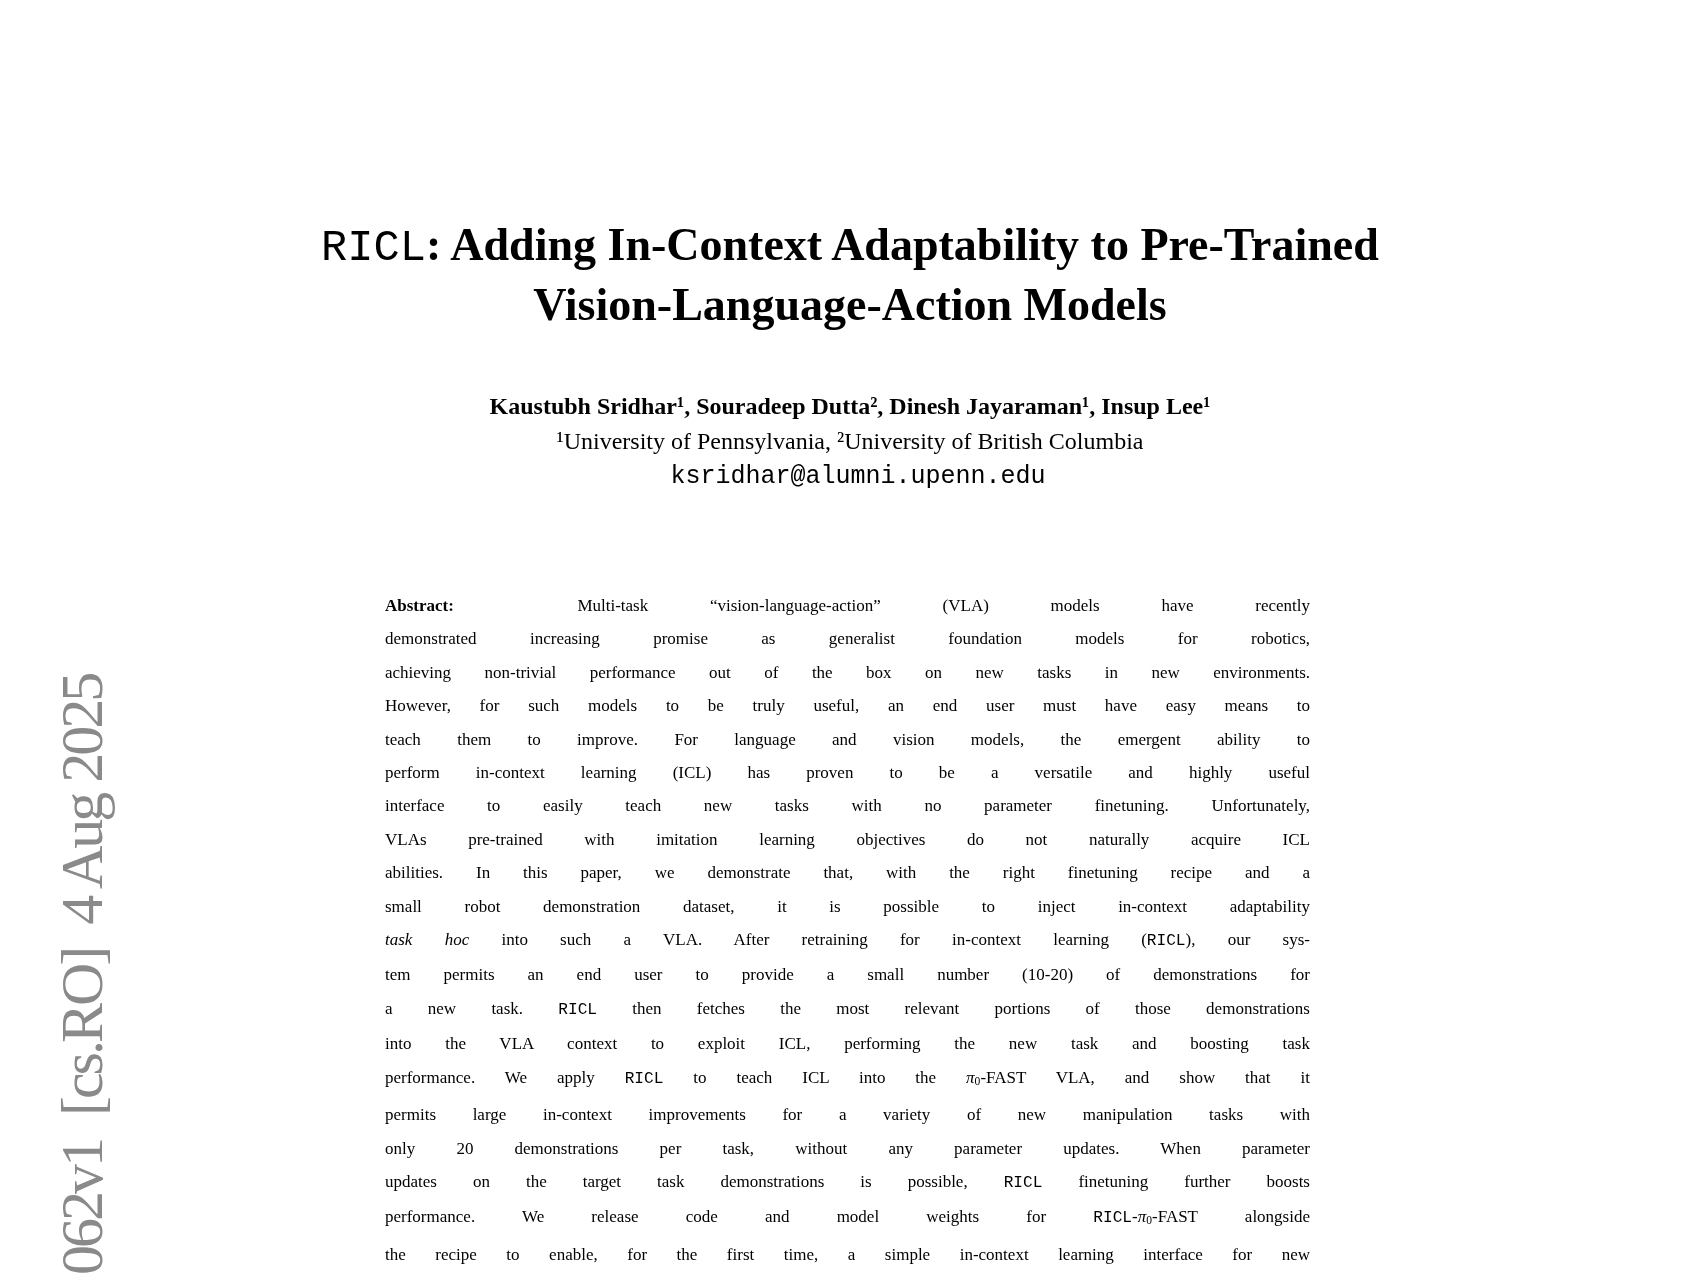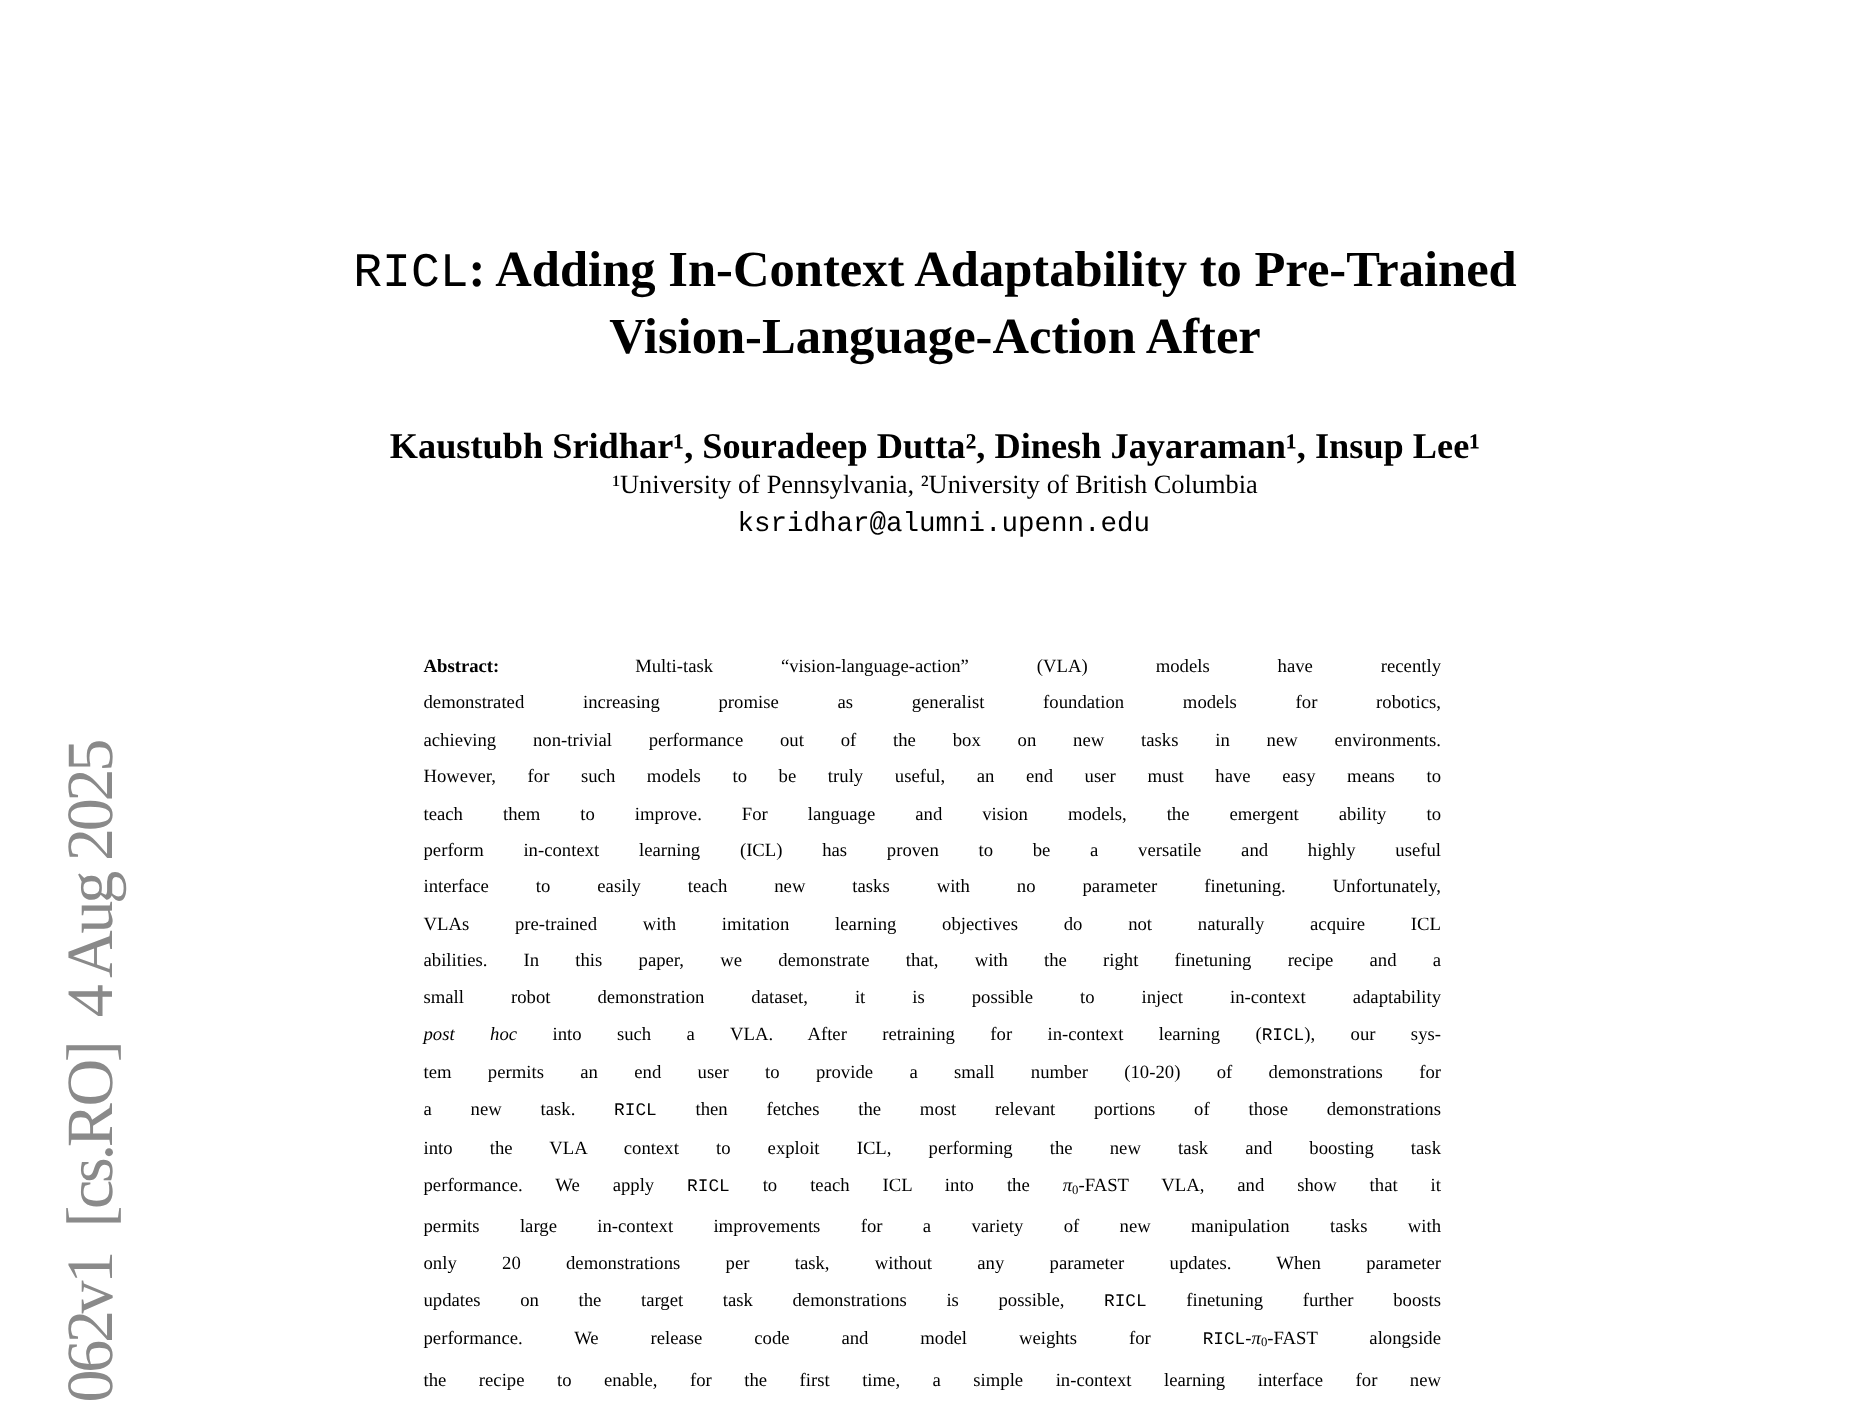--- a/index.html
+++ b/index.html
@@ -31,21 +31,21 @@
     font-weight:bold;
     color:#000;
   }
   .title .seg-m{font-weight:normal;}
   .byline{
     position:absolute;
     left:0;top:389px;width:1700px;
     text-align:center;
     line-height:35px;color:#000;
   }
-  .authors{font-size:33px;font-weight:bold;}
+  .authors{font-size:24px;font-weight:bold;}
   .affils{font-size:24px;}
   .email{font-family:"Liberation Mono",monospace;font-size:25px;margin-left:16px;}
   .abstract{
     position:absolute;
     left:385px;top:589px;width:925px;
     font-size:17px;line-height:33.4px;
     color:#000;
   }
   .abs-line{text-align:justify;text-align-last:justify;}
   .abs-line.last{text-align:justify;text-align-last:left;}
@@ -57,41 +57,41 @@
 </style>
 </head>
 <body>
 
 <div class="page">
 
   <div class="watermark">2062v1  [cs.RO]  4 Aug 2025</div>
 
   <div class="title">
     <div class="title-line"><span class="seg-m">RICL</span><span class="seg-b">: Adding In-Context Adaptability to Pre-Trained</span></div>
-    <div class="title-line"><span class="seg-b">Vision-Language-Action After</span></div>
+    <div class="title-line"><span class="seg-b">Vision-Language-Action Models</span></div>
   </div>
 
   <div class="byline">
     <div class="authors">Kaustubh Sridhar¹, Souradeep Dutta², Dinesh Jayaraman¹, Insup Lee¹</div>
     <div class="affils">¹University of Pennsylvania, ²University of British Columbia</div>
     <div class="email">ksridhar@alumni.upenn.edu</div>
   </div>
 
   <div class="abstract" id="abstract">
       <div class="abs-line"><span class="seg-b">Abstract:</span><span class="seg-t">&nbsp; Multi-task “vision-language-action” (VLA) models have recently</span></div>
       <div class="abs-line"><span class="seg-t">demonstrated increasing promise as generalist foundation models for robotics,</span></div>
       <div class="abs-line"><span class="seg-t">achieving non-trivial performance out of the box on new tasks in new environments.</span></div>
       <div class="abs-line"><span class="seg-t">However, for such models to be truly useful, an end user must have easy means to</span></div>
       <div class="abs-line"><span class="seg-t">teach them to improve. For language and vision models, the emergent ability to</span></div>
       <div class="abs-line"><span class="seg-t">perform in-context learning (ICL) has proven to be a versatile and highly useful</span></div>
       <div class="abs-line"><span class="seg-t">interface to easily teach new tasks with no parameter finetuning. Unfortunately,</span></div>
       <div class="abs-line"><span class="seg-t">VLAs pre-trained with imitation learning objectives do not naturally acquire ICL</span></div>
       <div class="abs-line"><span class="seg-t">abilities. In this paper, we demonstrate that, with the right finetuning recipe and a</span></div>
       <div class="abs-line"><span class="seg-t">small robot demonstration dataset, it is possible to inject in-context adaptability</span></div>
-      <div class="abs-line"><span class="seg-i">post hoc</span><span class="seg-t"> into such a VLA. After retraining for in-context learning (</span><span class="seg-m">RICL</span><span class="seg-t">), our sys-</span></div>
+      <div class="abs-line"><span class="seg-i">task hoc</span><span class="seg-t"> into such a VLA. After retraining for in-context learning (</span><span class="seg-m">RICL</span><span class="seg-t">), our sys-</span></div>
       <div class="abs-line"><span class="seg-t">tem permits an end user to provide a small number (10-20) of demonstrations for</span></div>
       <div class="abs-line"><span class="seg-t">a new task. </span><span class="seg-m">RICL</span><span class="seg-t"> then fetches the most relevant portions of those demonstrations</span></div>
       <div class="abs-line"><span class="seg-t">into the VLA context to exploit ICL, performing the new task and boosting task</span></div>
       <div class="abs-line"><span class="seg-t">performance. We apply </span><span class="seg-m">RICL</span><span class="seg-t"> to teach ICL into the </span><span class="seg-i">π</span><span class="seg-sub">0</span><span class="seg-t">-FAST VLA, and show that it</span></div>
       <div class="abs-line"><span class="seg-t">permits large in-context improvements for a variety of new manipulation tasks with</span></div>
       <div class="abs-line"><span class="seg-t">only 20 demonstrations per task, without any parameter updates. When parameter</span></div>
       <div class="abs-line"><span class="seg-t">updates on the target task demonstrations is possible, </span><span class="seg-m">RICL</span><span class="seg-t"> finetuning further boosts</span></div>
       <div class="abs-line"><span class="seg-t">performance. We release code and model weights for </span><span class="seg-m">RICL</span><span class="seg-t">-</span><span class="seg-i">π</span><span class="seg-sub">0</span><span class="seg-t">-FAST alongside</span></div>
       <div class="abs-line"><span class="seg-t">the recipe to enable, for the first time, a simple in-context learning interface for new</span></div>
       <div class="abs-line last"></div>

